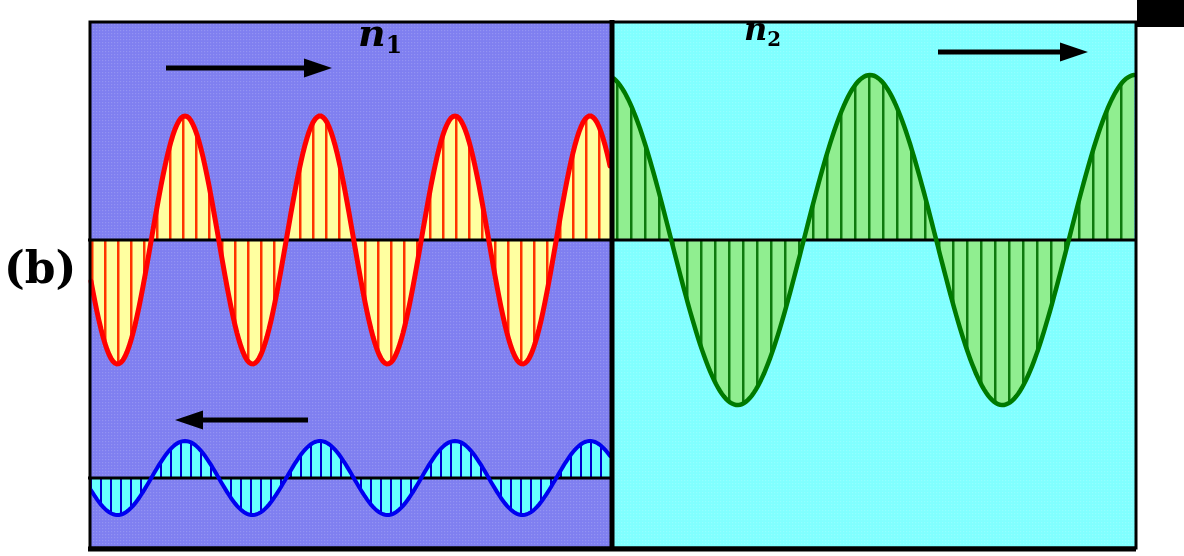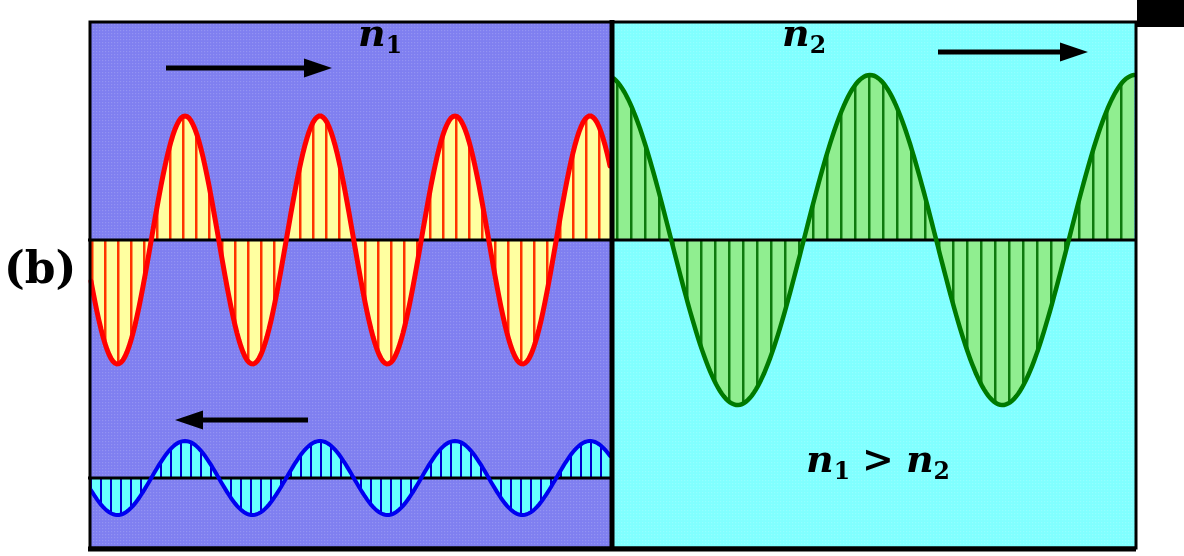--- a/index.html
+++ b/index.html
@@ -10,21 +10,21 @@
     background:#ffffff;
     overflow:hidden;
     font-family:"DejaVu Serif", serif;
   }
   .stage svg{position:absolute;left:0;top:0;}
   .lbl{position:absolute;color:#000;white-space:nowrap;line-height:1.1;font-weight:bold;}
   .it{font-style:italic;}
   .sub{font-size:0.62em;position:relative;top:0.28em;font-style:normal;}
   .panel{left:4px;top:244px;font-size:44px;}
   .n1{left:358px;top:12px;font-size:38px;}
-  .n2{left:782px;top:12px;font-size:38px;}
+  .n2{left:744px;top:12px;font-size:32px;}
   .rel{left:806px;top:438px;font-size:38px;}
   .rel .op{margin:0 12px;font-style:normal;}
 </style>
 </head>
 <body>
 
 <div class="stage">
   <svg id="scene" width="1184" height="556" viewBox="0 0 1184 556">
       <defs>
         <pattern id="tex" width="3" height="3" patternUnits="userSpaceOnUse">
@@ -67,14 +67,13 @@
       <polygon points="175,420 203,410.5 203,429.5" fill="#000000"></polygon>
       <rect x="1137" y="0" width="47" height="27" fill="#000000"></rect>
     </svg>
 
   <div class="lbl panel">(b)</div>
 
   <div class="lbl n1"><span class="it">n</span><span class="sub">1</span></div>
 
   <div class="lbl n2"><span class="it">n</span><span class="sub">2</span></div>
 
-  <div class="lbl rel"><span class="it">n</span><span class="sub">1</span><span class="op">&gt;</span><span class="it">n</span><span class="sub">2</span></div>
 </div>
 
 </body></html>

